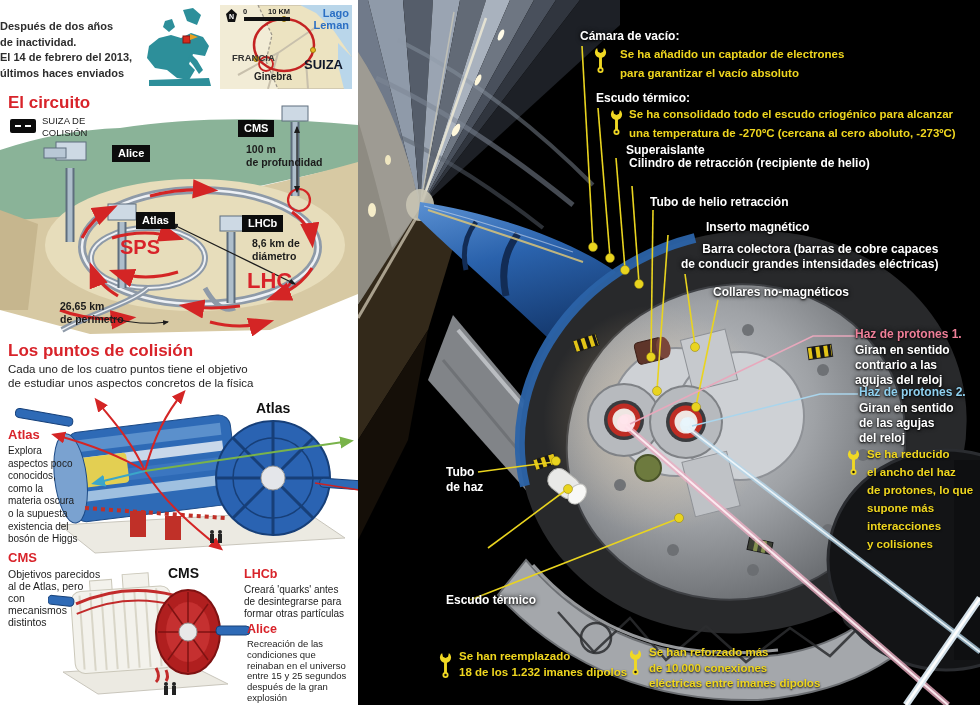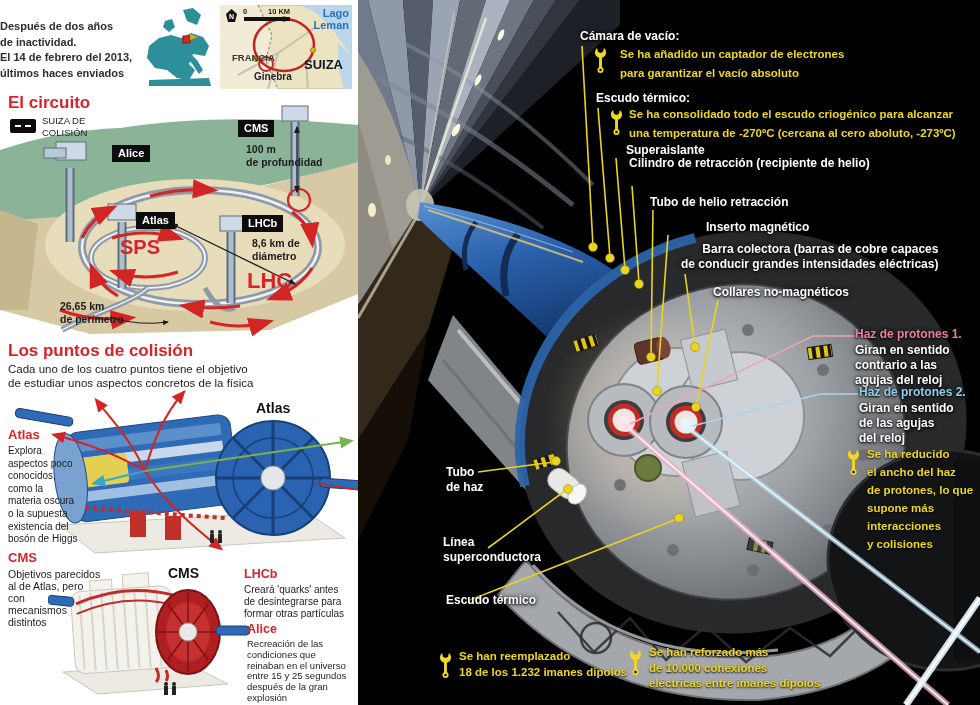--- a/index.html
+++ b/index.html
@@ -507,22 +507,20 @@
         </svg></span>
     <div class="abs ynote pre" style="left:509px;top:445px;line-height:18px;">Se ha reducido
 el ancho del haz
 de protones, lo que
 supone más
 interacciones
 y colisiones</div>
 
     <div class="abs wlabel pre" style="left:88px;top:465px;">Tubo
 de haz</div>
-    <div class="abs wlabel pre" style="left:85px;top:535px;">Línea
-superconductora</div>
     <div class="abs wlabel" style="left:88px;top:593px;">Escudo térmico</div>
 
     <span class="abs wrench-slot" style="left:81px;top:652px;"><svg width="13" height="27" viewBox="0 0 14 30">
           <path d="M3.2,1.2 A6.2,6.2 0 1 0 10.8,1.2 L9.8,5.2 L7,6.6 L4.2,5.2 Z" fill="#f0d823"></path>
           <rect x="5.4" y="11" width="3.2" height="13" fill="#f0d823"></rect>
           <circle cx="7" cy="25.6" r="3.4" fill="#f0d823"></circle>
           <circle cx="7" cy="25.6" r="1.4" fill="#111"></circle>
         </svg></span>
     <div class="abs ynote pre" style="left:101px;top:649px;line-height:15.5px;">Se han reemplazado
 18 de los 1.232 imanes dipolos</div>

